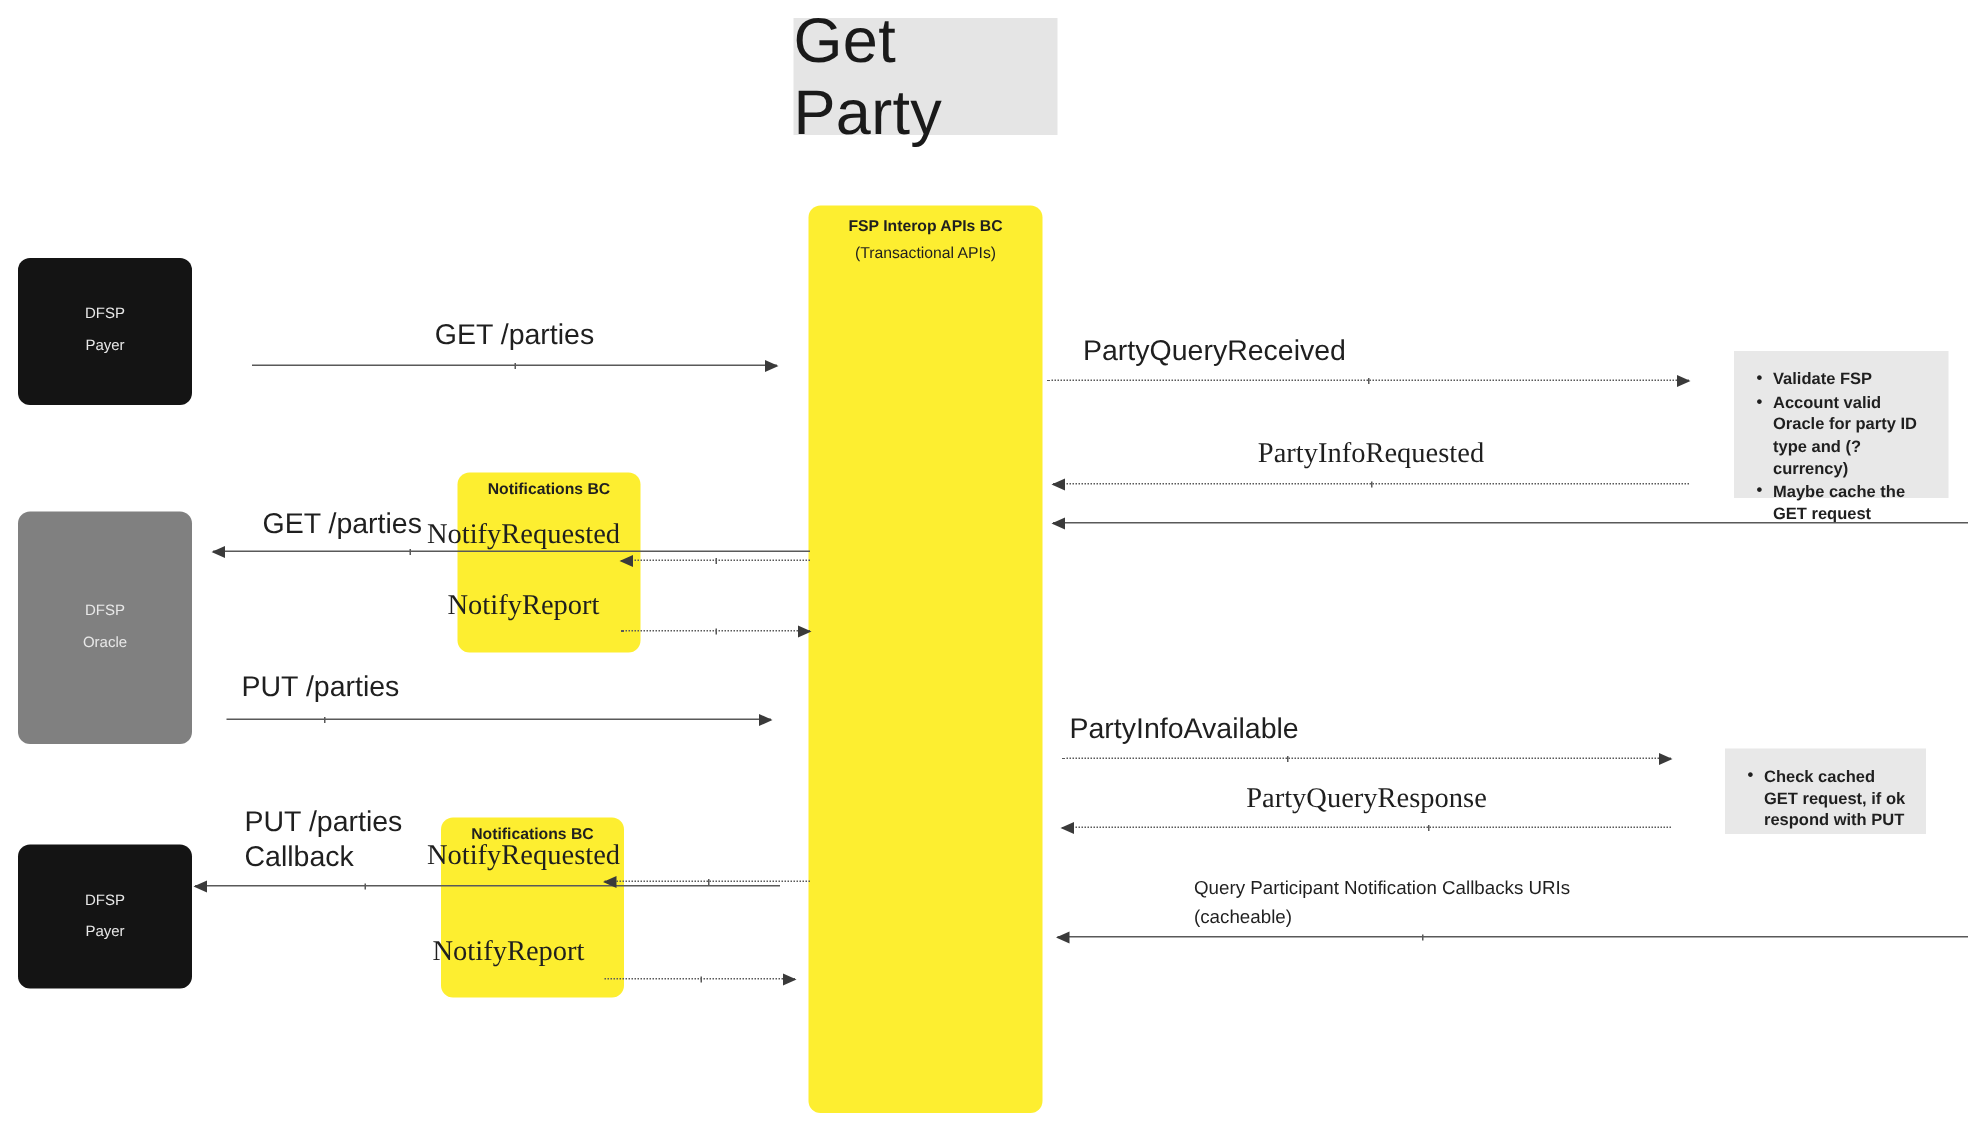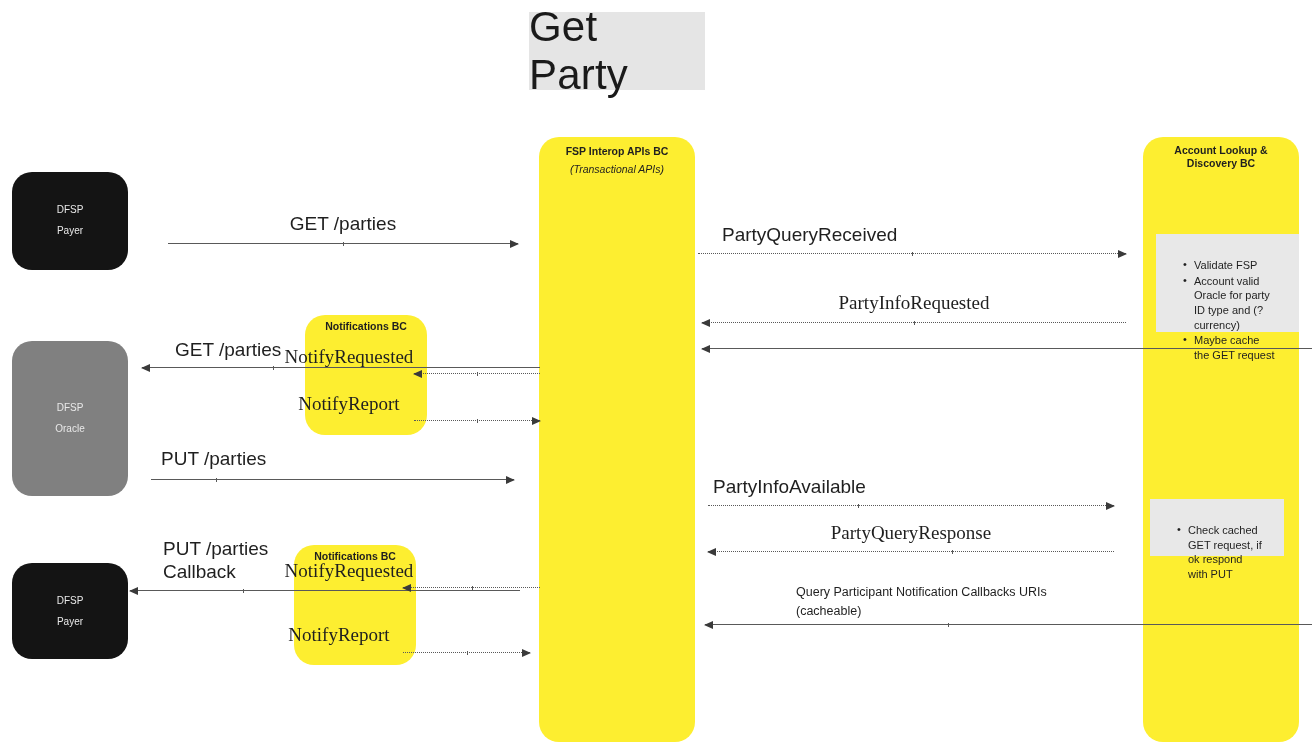--- a/index.html
+++ b/index.html
@@ -34,21 +34,21 @@
   .title-box .title-text {
     font-size: 42px;
     color: #1a1a1a;
     letter-spacing: 0.2px;
     font-weight: 400;
   }
 
   
   .lifeline {
     position: absolute;
-    border-radius: 20px;
+    border-radius: 8px;
   }
   .lifeline-yellow { background: #fdee30; }
   .lifeline-black  { background: #141414; }
   .lifeline-grey   { background: #808080; }
 
   .ll-title {
     position: absolute;
     left: 0;
     right: 0;
     text-align: center;
@@ -76,23 +76,24 @@
   }
 
   
   .note {
     position: absolute;
     background: #e8e8e8;
     padding: 8px 6px 8px 4px;
     box-sizing: border-box;
   }
   .note ul {
-    margin: 16px;
+    margin: 4px;
     padding: 0 0 0 18px;
     list-style: none;
+    font-weight: bold;
   }
   .note li {
     position: relative;
     font-size: 11px;
     line-height: 1.33;
     color: #1f1f1f;
     margin: 0 0 1px 0;
   }
   .note li:before {
     content: "\2022";
@@ -167,26 +168,23 @@
 <body>
 
 <div id="canvas">
 
   <div class="title-box">
     <span class="title-text">Get Party</span>
   </div>
 
   <div class="lifeline lifeline-yellow" style="left:539px; top:137px; width:156px; height:605px;">
     <div class="ll-title" style="top:8px;">FSP Interop APIs BC</div>
-    <div class="ll-sub" style="top:26px;font-style:italic;">(Transactional APIs)</div>
-  </div>
-
-  <div class="lifeline lifeline-yellow" style="left:1143px; top:137px; width:156px; height:605px;">
-    <div class="ll-title" style="top:7px; padding:0 8px;">Account Lookup &amp; Discovery BC</div>
-  </div>
+    <div class="ll-sub" style="top:26px;">(Transactional APIs)</div>
+  </div>
+
 
   <div class="lifeline lifeline-black" style="left:12px; top:172px; width:116px; height:98px;">
     <div class="actor-label" style="top:32px;">DFSP</div>
     <div class="actor-label" style="top:53px;">Payer</div>
   </div>
 
   <div class="lifeline lifeline-grey" style="left:12px; top:341px; width:116px; height:155px;">
     <div class="actor-label" style="top:61px;">DFSP</div>
     <div class="actor-label" style="top:82px;">Oracle</div>
   </div>

